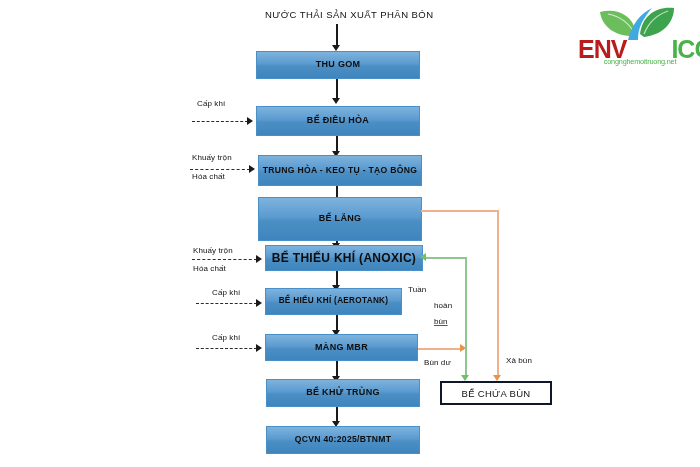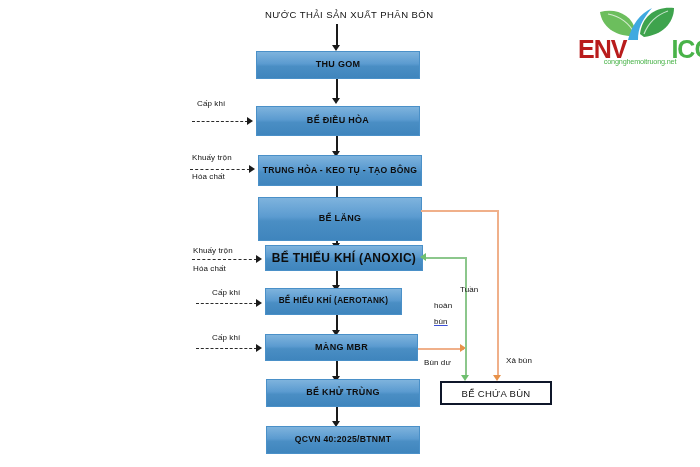--- a/index.html
+++ b/index.html
@@ -241,17 +241,17 @@
 
   <div class="oline-h" style="left:418px; top:348px; width:46px;"></div>
   <div class="arrow-right-o" style="left:460px; top:344px;"></div>
   <div class="side-label" style="left:424px; top:358px;">Bùn dư</div>
 
   <div class="gline-v" style="left:465px; top:257px; height:121px;"></div>
   <div class="gline-h" style="left:425px; top:257px; width:41px;"></div>
   <div class="arrow-left-g" style="left:420px; top:253px;"></div>
   <div class="arrow-down-g" style="left:461px; top:375px;"></div>
 
-  <div class="side-label" style="left:460px; top:285px;">Tuần</div>
+  <div class="side-label" style="left:408px; top:285px;">Tuần</div>
   <div class="side-label" style="left:434px; top:301px;">hoàn</div>
   <div class="side-label underline-blue" style="left:434px; top:317px;">bùn</div>
 
 </div>
 
 </body></html>

